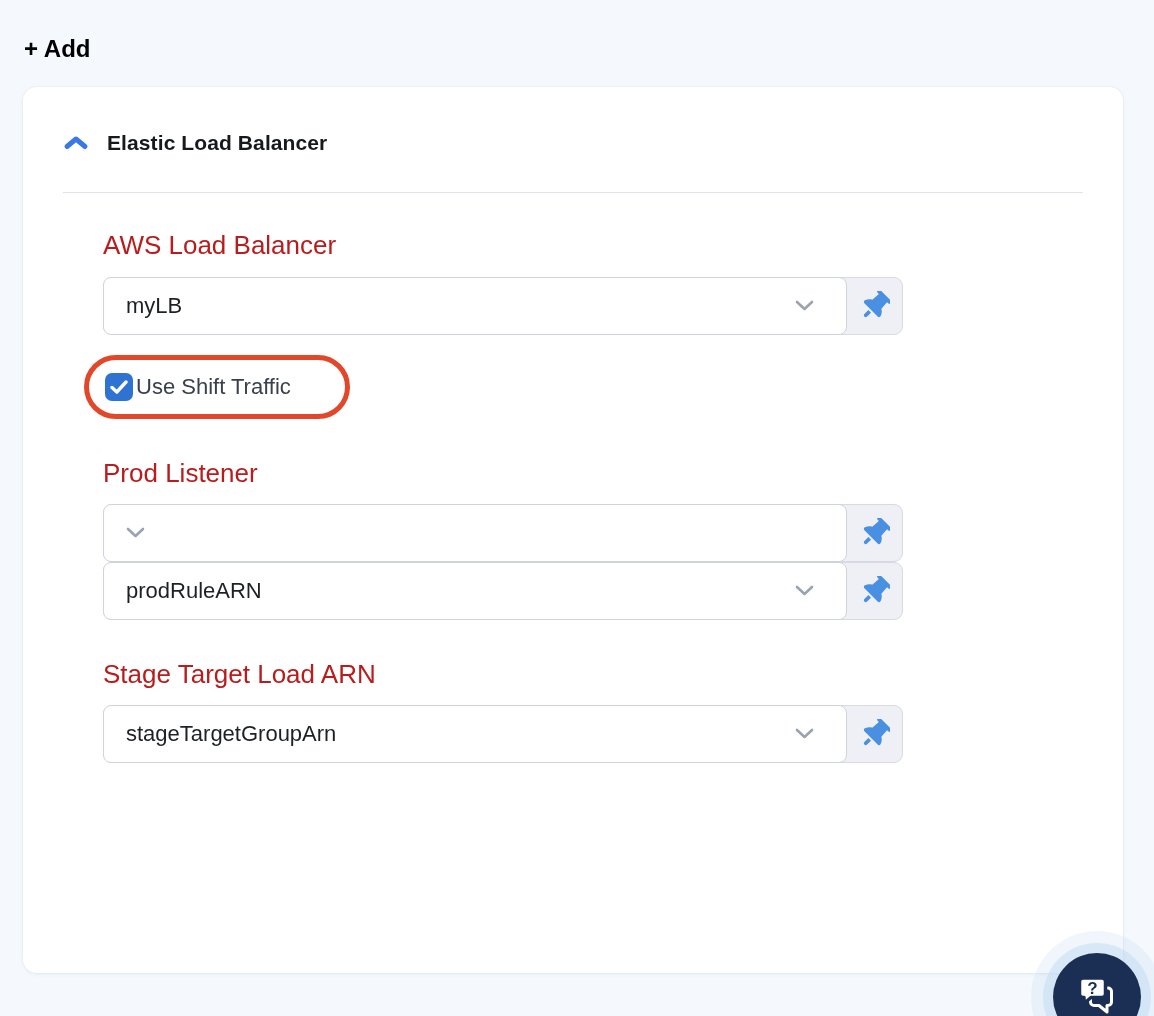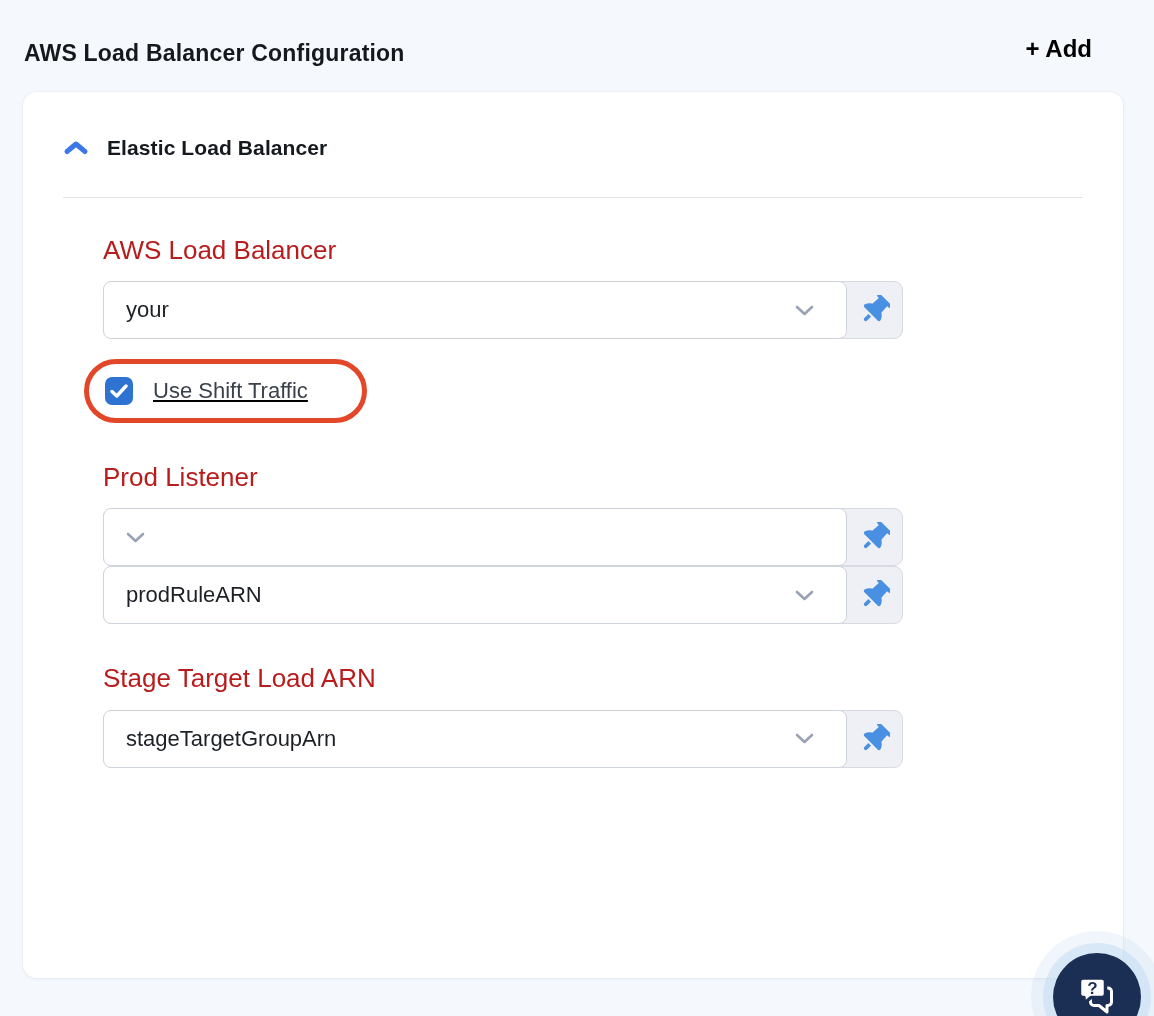--- a/index.html
+++ b/index.html
@@ -69,26 +69,25 @@
   }
   .chevron-down{margin-right:32px;flex:0 0 auto;display:block;}
   .pin-btn{
     width:55px;border:none;background:transparent;display:flex;
     align-items:center;justify-content:center;cursor:pointer;padding:0;
     border-radius:0 9px 9px 0;
   }
   .pin-btn svg{display:block;}
   
   .annotation{
-    display:inline-flex;align-items:center;gap:20px;
+    display:inline-flex;align-items:center;gap:3px;
     margin:20px 0 0 -19px;
     padding:13px 54px 13px 16px;
     border:5px solid #e2472a;border-radius:40px;
     background:transparent;
-    text-decoration:underline;
   }
   .checkbox{
     width:28px;height:28px;border-radius:7px;background:#2e72d2;
     display:flex;align-items:center;justify-content:center;cursor:pointer;
     flex:0 0 auto;
   }
   .checkbox svg{display:block;}
   .checkbox-label{
     font-size:22px;color:#3a414c;cursor:pointer;white-space:nowrap;
   }
@@ -101,42 +100,41 @@
     border-radius:50%;background:#1b2f55;cursor:pointer;
     display:flex;align-items:center;justify-content:center;
     box-shadow:0 0 0 10px rgba(188,215,240,.45), 0 0 0 22px rgba(188,215,240,.22);
   }
   .chat-fab svg{display:block;margin-top:-4px;}
 </style>
 </head>
 <body>
 
 <div class="page-header">
-  <div class="page-title">AWS Load Balancer Configuration</div>
   <a class="add-link">+ Add</a>
 </div>
 
 <div class="card">
 
   <div class="section-header">
     <svg class="chevron-up" viewBox="0 0 26 18">
       <polyline points="4,12.5 13,5 22,12.5" fill="none" stroke="#3b78e7" stroke-width="5" stroke-linecap="round" stroke-linejoin="round"></polyline>
     </svg>
     <span class="section-title">Elastic Load Balancer</span>
   </div>
 
   <div class="divider"></div>
 
   <div class="form-col">
 
     
     <div class="field-label first">AWS Load Balancer</div>
     <div class="field-group">
       <div class="field-input">
-        <span class="field-value">your</span>
+        <span class="field-value">myLB</span>
         <svg class="chevron-down" width="19" height="11" viewBox="0 0 19 11">
           <polyline points="2,2 9.5,9 17,2" fill="none" stroke="#9aa3b2" stroke-width="2.6" stroke-linecap="round" stroke-linejoin="round"></polyline>
         </svg>
       </div>
       <button class="pin-btn">
         <svg width="30" height="30" viewBox="0 0 512 512">
           <g transform="rotate(45 256 256)">
             <path transform="translate(64 0)" fill="#4a90e2" d="M32 32C32 14.3 46.3 0 64 0H320c17.7 0 32 14.3 32 32s-14.3 32-32 32H290.5l11.4 148.2c36.7 19.9 65.7 53.2 79.5 94.7l1 3c3.3 9.8 1.6 20.5-4.4 28.8s-15.7 13.3-26 13.3H32c-10.3 0-19.9-4.9-26-13.3s-7.7-19-4.4-28.8l1-3c13.8-41.5 42.8-74.8 79.5-94.7L93.5 64H64C46.3 64 32 49.7 32 32zM160 384h64v96c0 17.7-14.3 32-32 32s-32-14.3-32-32V384z"></path>
           </g>
         </svg>

